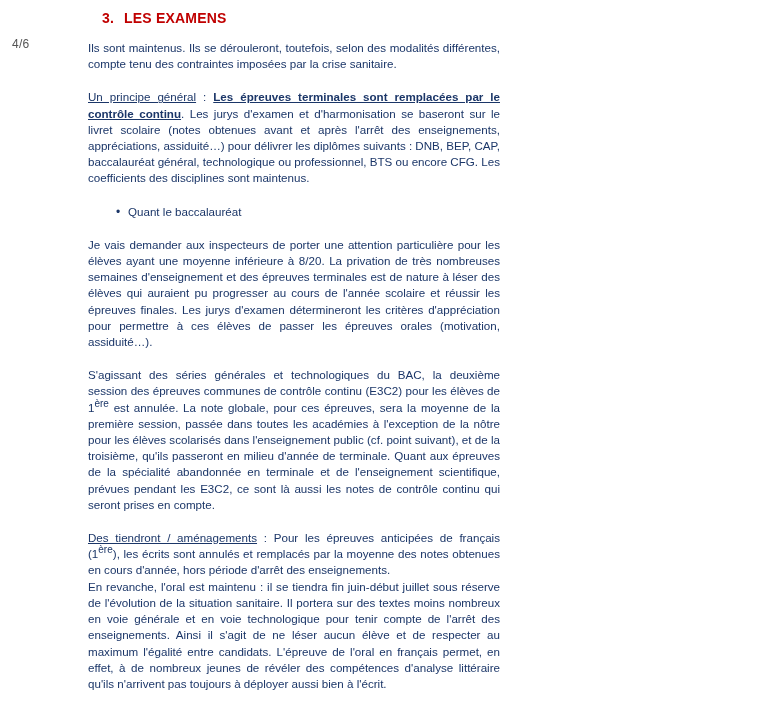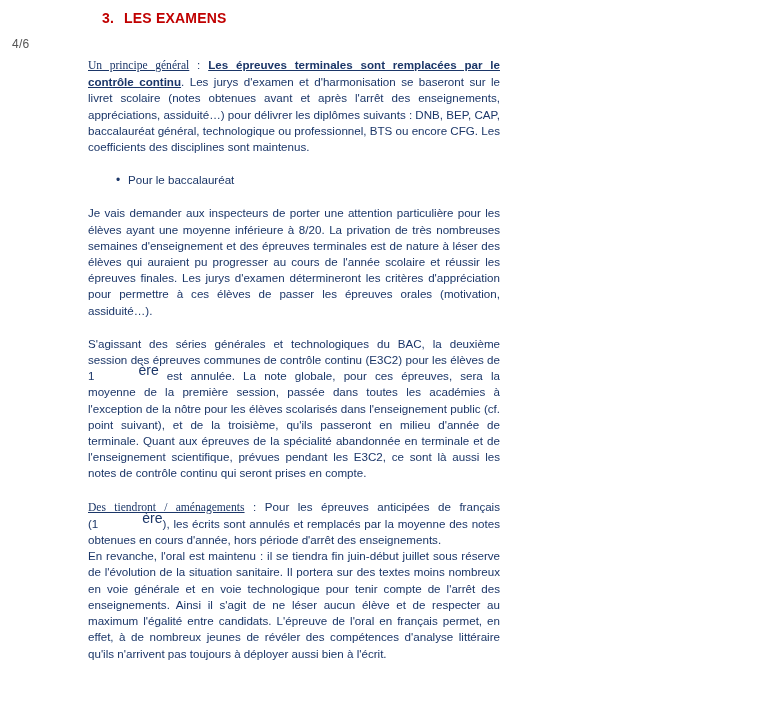--- a/index.html
+++ b/index.html
@@ -48,27 +48,26 @@
   p.para {
     margin: 0;
     padding: 0;
     font-size: 11.6px;
     line-height: 16.2px;
     text-align: justify;
     color: #1b3668;
   }
   .gap-md { height: 14px; }
   .gap-lg { height: 17px; }
-  .u { text-decoration: underline; font-family: Liberation Serif, serif; }
+  .u { text-decoration: underline; }
   .bu { font-weight: bold; text-decoration: underline; }
   sup {
-    font-size: 14px;
+    font-size: 10px;
     vertical-align: super;
     line-height: 0;
-    margin-left: 44px;
   }
   .bullet-row {
     display: flex;
     align-items: flex-start;
     margin-left: 28px;
   }
   .bullet-dot {
     width: 12px;
     flex: 0 0 12px;
     font-size: 12px;
@@ -89,30 +88,31 @@
   <div class="page-number">4/6</div>
 
   <div class="content">
 
     <div class="section-heading">
       <span class="num">3.</span><span>LES EXAMENS</span>
     </div>
 
     <div class="gap-md"></div>
 
+    <p class="para">Ils sont maintenus. Ils se dérouleront, toutefois, selon des modalités différentes, compte tenu des contraintes imposées par la crise sanitaire.</p>
 
     <div class="gap-lg"></div>
 
     <p class="para"><span class="u">Un principe général</span><span> : </span><span class="bu">Les épreuves terminales sont remplacées par le contrôle continu</span><span>. Les jurys d'examen et d'harmonisation se baseront sur le livret scolaire (notes obtenues avant et après l'arrêt des enseignements, appréciations, assiduité…) pour délivrer les diplômes suivants : DNB, BEP, CAP, baccalauréat général, technologique ou professionnel, BTS ou encore CFG. Les coefficients des disciplines sont maintenus.</span></p>
 
     <div class="gap-lg"></div>
 
     <div class="bullet-row">
       <span class="bullet-dot">•</span>
-      <span class="bullet-text">Pour le baccalauréat</span>
+      <span class="bullet-text">Quant le baccalauréat</span>
     </div>
 
     <div class="gap-lg"></div>
 
 
     <p class="para">Je vais demander aux inspecteurs de porter une attention particulière pour les élèves ayant une moyenne inférieure à 8/20. La privation de très nombreuses semaines d'enseignement et des épreuves terminales est de nature à léser des élèves qui auraient pu progresser au cours de l'année scolaire et réussir les épreuves finales. Les jurys d'examen détermineront les critères d'appréciation pour permettre à ces élèves de passer les épreuves orales (motivation, assiduité…).</p>
 
     <div class="gap-lg"></div>
 
     <p class="para"><span>S'agissant des séries générales et technologiques du BAC, la deuxième session des épreuves communes de contrôle continu (E3C2) pour les élèves de 1</span><sup>ère</sup><span> est annulée. La note globale, pour ces épreuves, sera la moyenne de la première session, passée dans toutes les académies à l'exception de la nôtre pour les élèves scolarisés dans l'enseignement public (cf. point suivant), et de la troisième, qu'ils passeront en milieu d'année de terminale. Quant aux épreuves de la spécialité abandonnée en terminale et de l'enseignement scientifique, prévues pendant les E3C2, ce sont là aussi les notes de contrôle continu qui seront prises en compte.</span></p>

